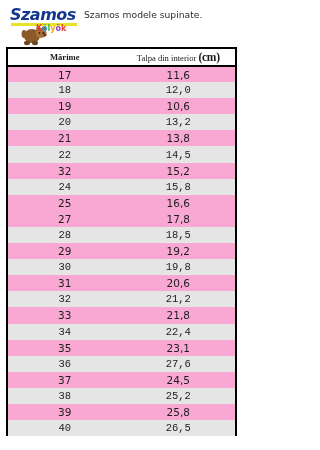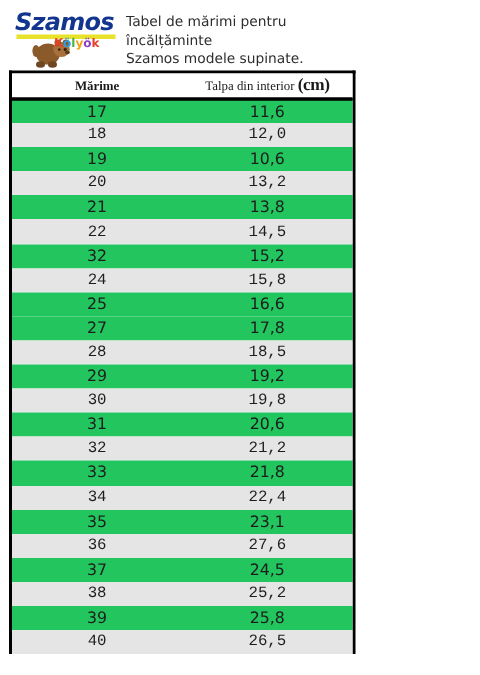--- a/index.html
+++ b/index.html
@@ -104,21 +104,21 @@
     letter-spacing: -0.3px;
   }
   tbody td {
     height: 16.1px;
     text-align: center;
     vertical-align: middle;
     font-family: "DejaVu Sans", sans-serif;
     font-size: 10.5px;
     color: #1d1d1d;
   }
-  tbody tr.odd td  { background: #22c55e; margin-left: 20px; }
+  tbody tr.odd td  { background: #f9a8d4; margin-left: 20px; }
   tbody tr.even td { background: #e5e5e5; font-family: Liberation Mono, monospace; }
 </style>
 </head>
 <body>
 
 <div id="page">
 
   <div class="header">
 
     <div class="brand">
@@ -137,21 +137,20 @@
         <ellipse cx="17" cy="19" rx="3" ry="2.2" fill="#6e4622"></ellipse>
         <ellipse cx="6" cy="10" rx="2.4" ry="4" fill="#8a5a2b"></ellipse>
       </svg>
 
       <div class="brand-sub">
         <span>K</span><span>ö</span><span>l</span><span>y</span><span>ö</span><span>k</span>
       </div>
     </div>
 
     <div class="title">
-      <div>Tabel de mărimi pentru încălțăminte</div>
       <div>Szamos modele supinate.</div>
     </div>
   </div>
 
   <div class="table-wrap">
     <table>
       <thead>
         <tr>
           <th class="col-a">Mărime</th>
           <th class="col-b">

